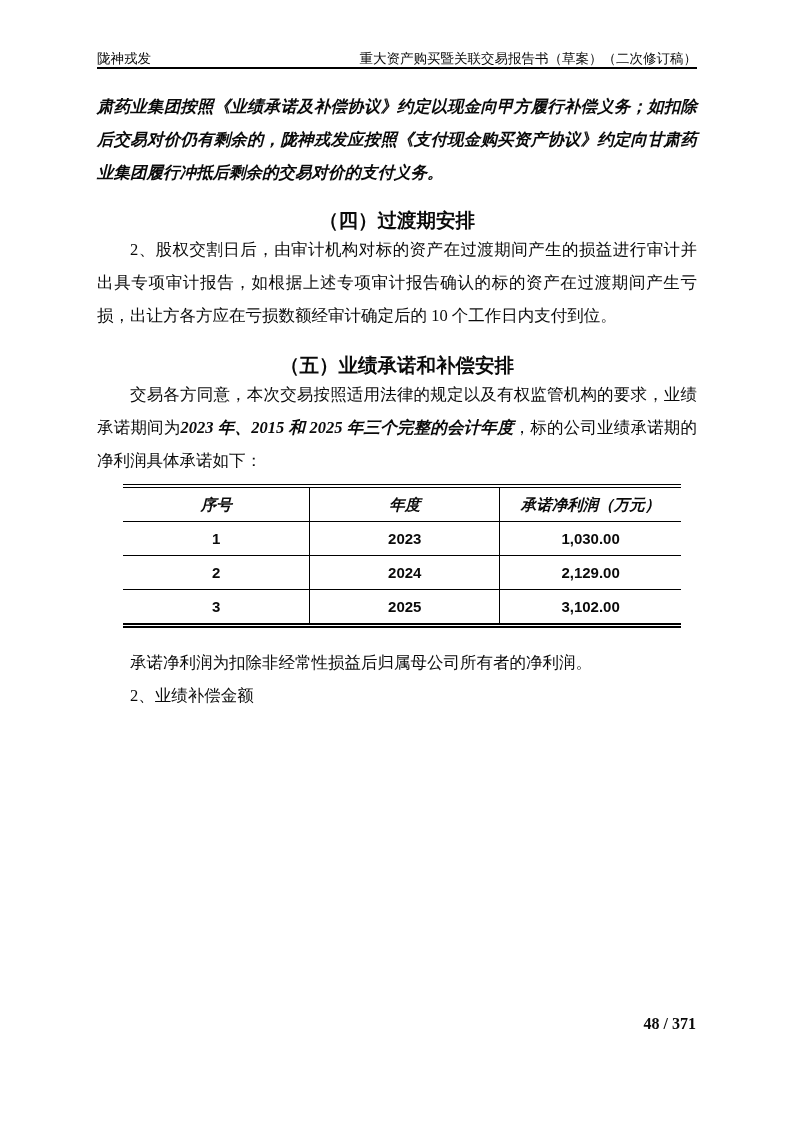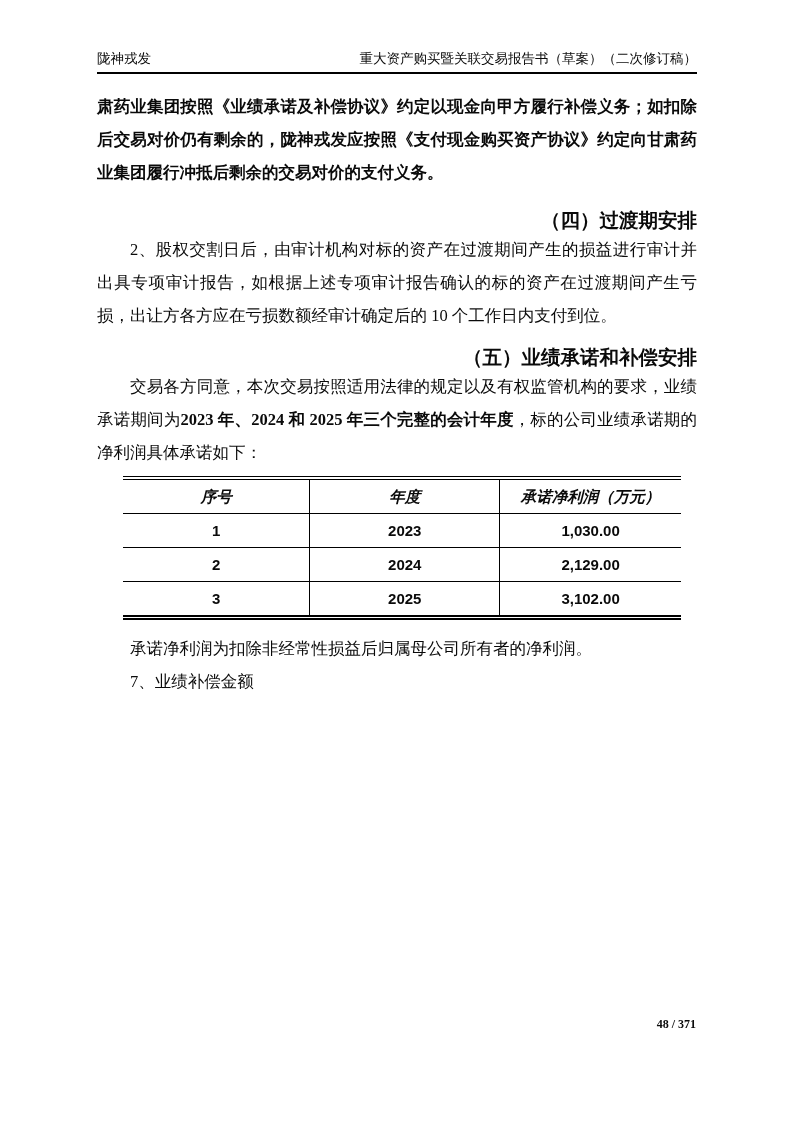--- a/index.html
+++ b/index.html
@@ -16,56 +16,55 @@
   }
   
   .running-header {
     position: absolute;
     top: 50px;
     left: 97px;
     width: 600px;
     display: flex;
     justify-content: space-between;
     align-items: flex-end;
-    padding-bottom: 5px;
     border-bottom: 2px solid #000;
     font-size: 13.5px;
     line-height: 17px;
   }
   
   .content {
     position: absolute;
     top: 90px;
     left: 97px;
     width: 600px;
     font-size: 16.5px;
     line-height: 33px;
     text-align: justify;
   }
   .content p { margin: 0; }
   .indent { text-indent: 2em; }
   
-  .kai { font-weight: 700; }
+  .kai { font-weight: 700; font-style: italic; }
   .sec-heading {
     font-family: "Liberation Sans", "DejaVu Sans", sans-serif;
     font-size: 19.5px;
     font-weight: 700;
     line-height: 26px;
     margin: 0;
-    text-align: right;
+    text-align: center;
   }
   .mt8  { margin-top: 8px; }
   .mt10 { margin-top: 10px; }
   .mt12 { margin-top: 12px; }
   .h4 { margin-top: 18px; }
-  .h5 { margin-top: 12px; }
+  .h5 { margin-top: 20px; }
   
   .ctable {
     width: 558px;
-    margin: 7px 0 12px 26px;
+    margin: 7px 0 18px 26px;
     border-collapse: collapse;
     border-top: 4px double #000;
     border-bottom: 5px double #000;
     table-layout: fixed;
     text-align: center;
   }
   .ctable th, .ctable td {
     padding: 0;
     height: 25px;
     vertical-align: middle;
@@ -86,21 +85,21 @@
     font-style: normal;
   }
   .col-1 { width: 33.5%; }
   .col-2 { width: 34%; }
   .col-3 { width: 32.5%; }
   
   .page-number {
     position: absolute;
     top: 1014px;
     right: 97px;
-    font-size: 12px;
+    font-size: 16px;
     font-weight: 700;
     line-height: 20px;
   }
 </style>
 </head>
 <body>
 
 <div class="page">
 
   <div class="running-header">
@@ -113,21 +112,21 @@
     <p class="kai">肃药业集团按照《业绩承诺及补偿协议》约定以现金向甲方履行补偿义务；如扣除后交易对价仍有剩余的，陇神戎发应按照《支付现金购买资产协议》约定向甘肃药业集团履行冲抵后剩余的交易对价的支付义务。</p>
 
 
     <h2 class="sec-heading h4">（四）过渡期安排</h2>
 
     <p class="indent mt8">2、股权交割日后，由审计机构对标的资产在过渡期间产生的损益进行审计并出具专项审计报告，如根据上述专项审计报告确认的标的资产在过渡期间产生亏损，出让方各方应在亏损数额经审计确定后的 10 个工作日内支付到位。</p>
 
     <h2 class="sec-heading h5">（五）业绩承诺和补偿安排</h2>
 
 
-    <p class="indent"><span>交易各方同意，本次交易按照适用法律的规定以及有权监管机构的要求，业绩承诺期间为</span><span class="kai">2023 年、2024 和 2025 年三个完整的会计年度</span><span>，标的公司业绩承诺期的净利润具体承诺如下：</span></p>
+    <p class="indent"><span>交易各方同意，本次交易按照适用法律的规定以及有权监管机构的要求，业绩承诺期间为</span><span class="kai">2023 年、2015 和 2025 年三个完整的会计年度</span><span>，标的公司业绩承诺期的净利润具体承诺如下：</span></p>
 
     <table class="ctable">
       <thead>
         <tr>
           <th class="col-1">序号</th>
           <th class="col-2">年度</th>
           <th class="col-3">承诺净利润（万元）</th>
         </tr>
       </thead>
       <tbody>
@@ -144,19 +143,19 @@
         <tr>
           <td>3</td>
           <td>2025</td>
           <td>3,102.00</td>
         </tr>
       </tbody>
     </table>
 
     <p class="indent mt10">承诺净利润为扣除非经常性损益后归属母公司所有者的净利润。</p>
 
-    <p class="indent mt8">7、业绩补偿金额</p>
+    <p class="indent mt8">2、业绩补偿金额</p>
 
   </div>
 
   <div class="page-number">48 / 371</div>
 
 </div>
 
 </body></html>

